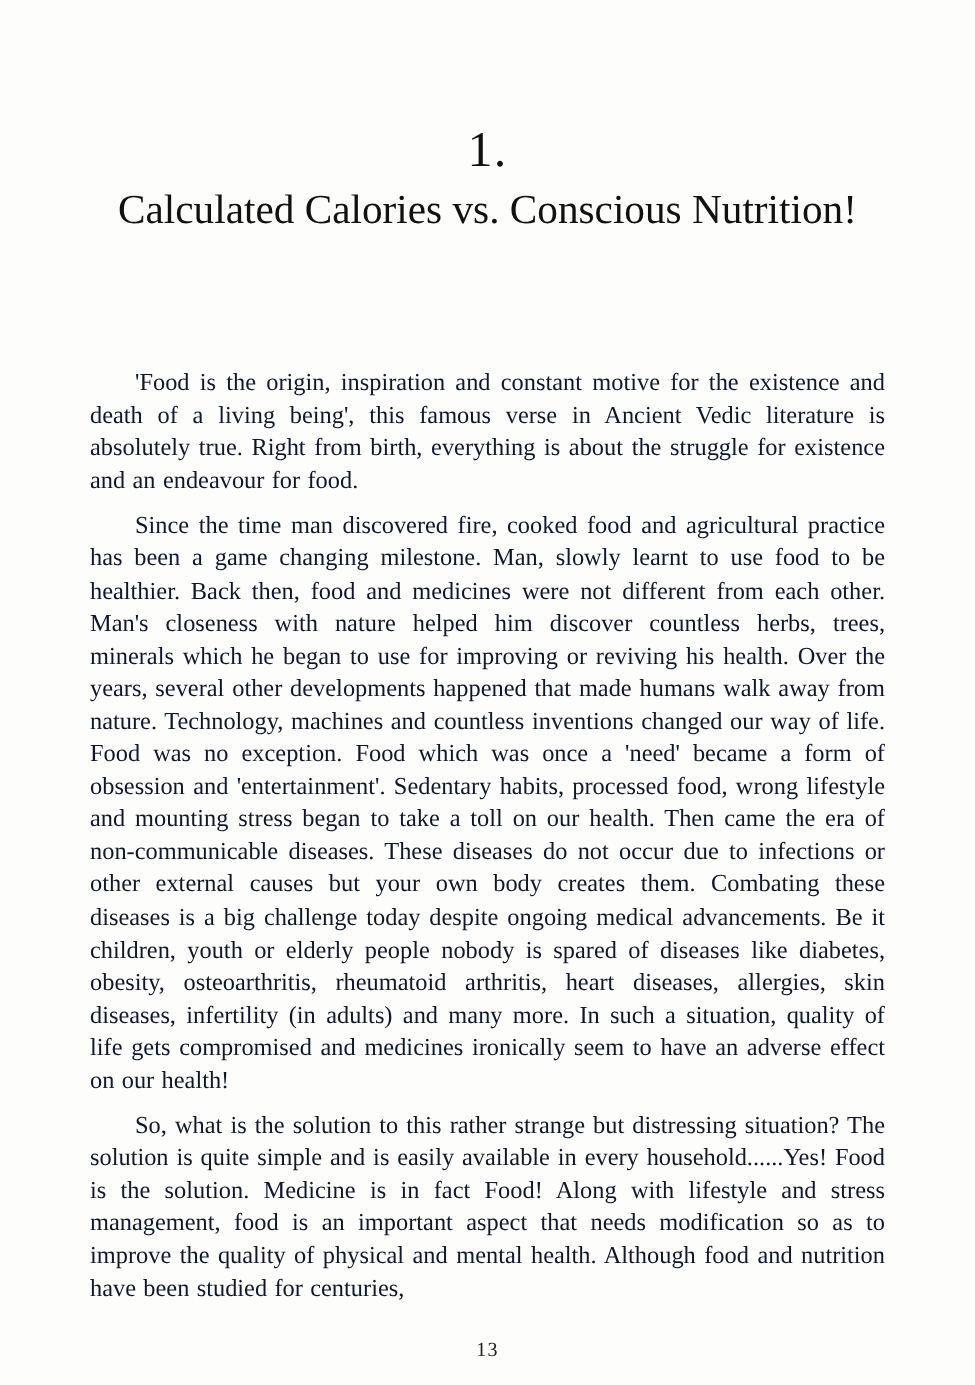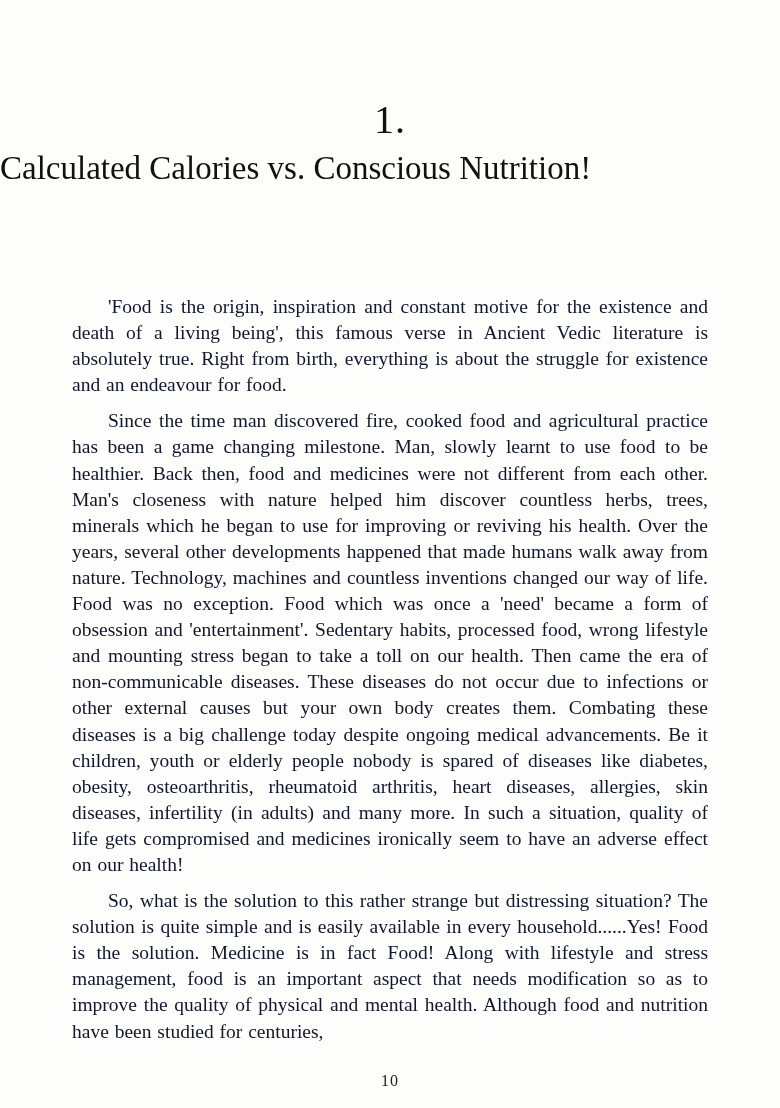--- a/index.html
+++ b/index.html
@@ -30,20 +30,21 @@
     font-size: 40px;
     font-weight: 500;
     letter-spacing: 1px;
     color: #111;
   }
   .chapter-title {
     position: absolute;
     top: 150px;
     left: 0;
     width: 100%;
+    text-align: center;
     font-size: 33px;
     font-weight: 500;
     color: #111;
     white-space: nowrap;
   }
   .body-text {
     position: absolute;
     top: 294px;
     left: 72px;
     width: 636px;
@@ -78,15 +79,15 @@
   <div class="chapter-number">1.</div>
 
   <div class="chapter-title">Calculated Calories vs. Conscious Nutrition!</div>
 
   <div class="body-text">
     <p>'Food is the origin, inspiration and constant motive for the existence and death of a living being', this famous verse in Ancient Vedic literature is absolutely true. Right from birth, everything is about the struggle for existence and an endeavour for food.</p>
     <p>Since the time man discovered fire, cooked food and agricultural practice has been a game changing milestone. Man, slowly learnt to use food to be healthier. Back then, food and medicines were not different from each other. Man's closeness with nature helped him discover countless herbs, trees, minerals which he began to use for improving or reviving his health.  Over the years, several other developments happened that made humans walk away from nature. Technology, machines and countless inventions changed our way of life. Food was no exception. Food which was once a 'need' became a form of obsession and 'entertainment'. Sedentary habits, processed food, wrong lifestyle and mounting stress began to take a toll on our health. Then came the era of non-communicable diseases. These diseases do not occur due to infections or other external causes but your own body creates them. Combating these diseases is a big challenge today despite ongoing medical advancements. Be it children, youth or elderly people nobody is spared of diseases like diabetes, obesity, osteoarthritis, rheumatoid arthritis, heart diseases, allergies, skin diseases, infertility (in adults) and many more. In such a situation, quality of life gets compromised and medicines ironically seem to have an adverse effect on our health!</p>
     <p>So, what is the solution to this rather strange but distressing situation? The solution is quite simple and is easily available in every household......Yes! Food is the solution. Medicine is in fact Food!  Along with lifestyle and stress management, food is an important aspect that needs modification so as to improve the quality of physical and mental health. Although food and nutrition have been studied for centuries,</p>
   </div>
 
-  <div class="page-number">10</div>
+  <div class="page-number">13</div>
 
 </div>
 
 </body></html>

